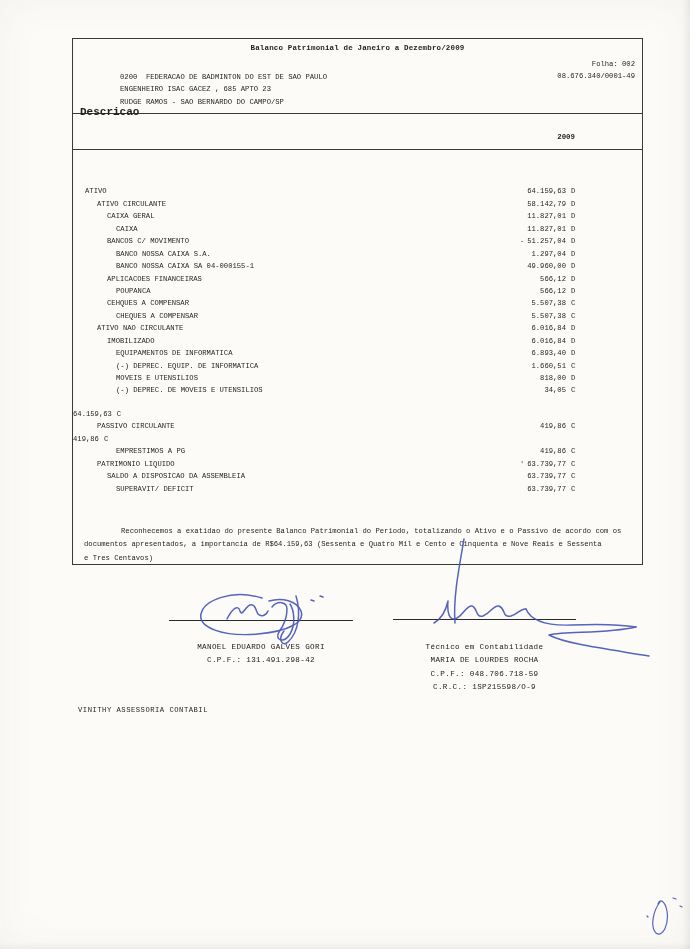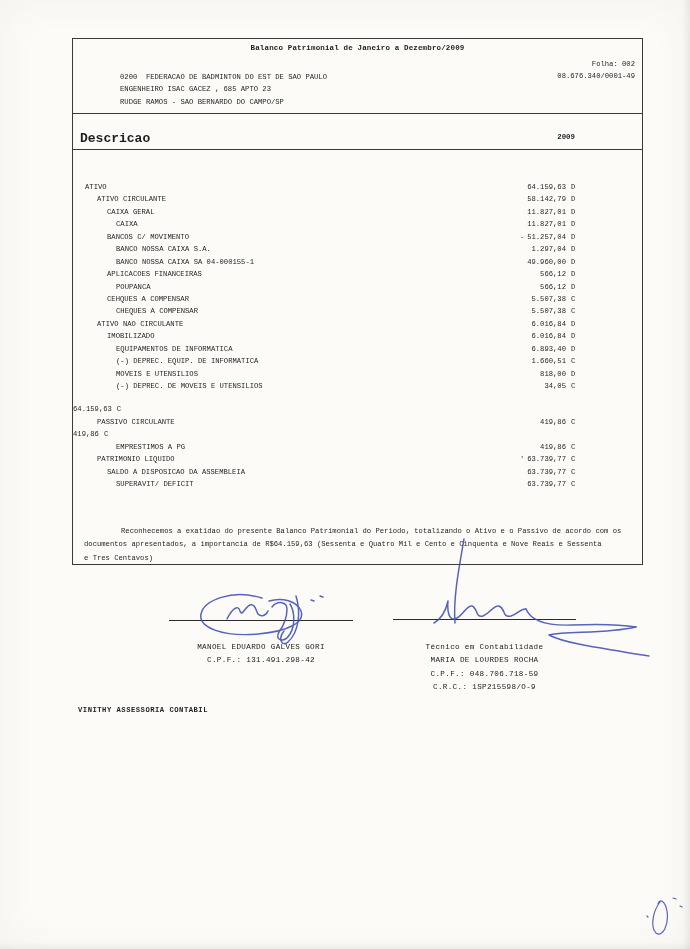--- a/index.html
+++ b/index.html
@@ -27,25 +27,25 @@
 
   .doc-title{
     position:absolute;top:5px;left:0;right:0;text-align:center;
     font-size:7.5px;font-weight:bold;letter-spacing:.15px;white-space:pre;
   }
   .folha{position:absolute;right:7px;top:21px;font-size:7.2px;white-space:pre;}
   .cnpj{position:absolute;right:7px;top:33px;font-size:7.2px;white-space:pre;margin-left:36px;}
   .entity{position:absolute;left:7px;top:32px;font-size:7.2px;line-height:12.4px;margin-left:40px;}
   .entity div{white-space:pre;}
 
-  .col-desc{position:absolute;left:7px;top:92px;font-size:13px;font-weight:bold;}
+  .col-desc{position:absolute;left:7px;top:67px;font-size:11px;font-weight:bold;}
   .col-year{position:absolute;right:67px;top:94px;font-size:7.4px;font-weight:bold;}
 
   .rows{position:absolute;left:0;right:0;top:144px;font-size:7.2px;}
-  .row{display:flex;align-items:flex-start;height:12.45px;padding-right:63px;box-sizing:border-box;}
+  .row{display:flex;align-items:flex-end;height:12.45px;padding-right:63px;box-sizing:border-box;}
   .row .lbl{flex:1;white-space:pre;}
   .row .premark{margin-right:3px;color:#3a3a3a;font-size:7px;}
   .row .val{text-align:right;white-space:pre;}
   .row .dc{width:8px;margin-left:5px;}
   .row-gap{height:11px;}
   .ind-0{padding-left:12px;}
   .ind-1{padding-left:24px;}
   .ind-2{padding-left:34px;}
   .ind-3{padding-left:43px;}
 
@@ -53,21 +53,21 @@
   .declaration .dline{white-space:pre;}
   .declaration .dline:first-child{padding-left:37px;}
 
   .sig-line{position:absolute;border-top:1.2px solid #2a2a2a;height:0;}
   .sig-line.left{left:96px;top:581px;width:184px;}
   .sig-line.right{left:320px;top:580px;width:183px;}
   .sig-block{position:absolute;text-align:center;font-size:7.6px;line-height:13.3px;letter-spacing:.35px;color:#222;margin-top:12px;}
   .sig-block.left{left:88px;top:590px;width:200px;}
   .sig-block.right{left:310px;top:590px;width:203px;}
 
-  .footer-name{position:absolute;left:78px;top:706px;font-size:7.2px;letter-spacing:.5px;white-space:pre;font-weight:bold;}
+  .footer-name{position:absolute;left:78px;top:706px;font-size:7.2px;letter-spacing:.5px;white-space:pre;}
 
   .ink-overlay{position:absolute;left:0;top:0;width:690px;height:949px;pointer-events:none;z-index:5;}
 </style>
 </head>
 <body>
 
 <div class="sheet">
 
   <div class="doc-box">
     <div class="doc-title">Balanco Patrimonial de Janeiro a Dezembro/2009</div>

